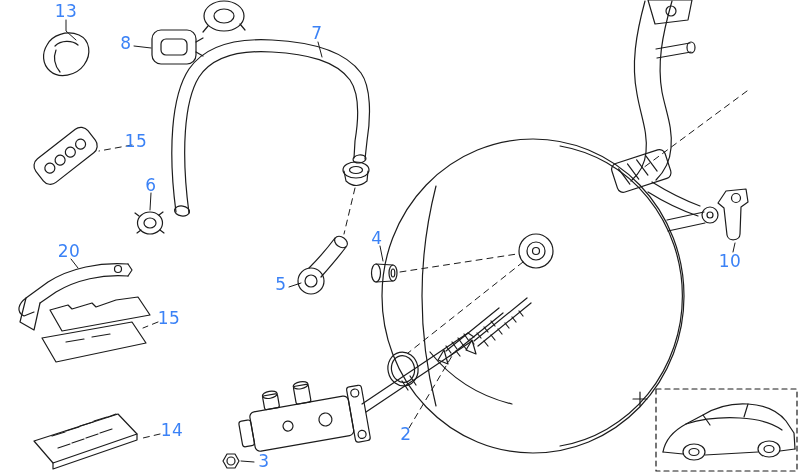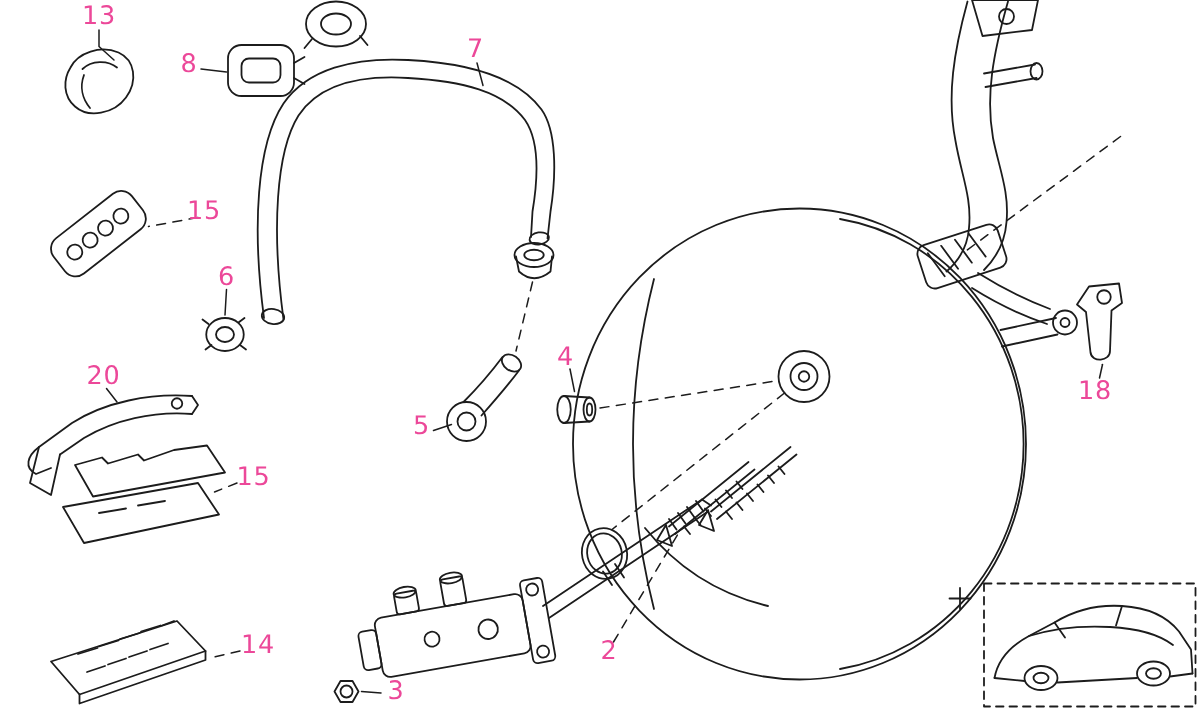--- a/index.html
+++ b/index.html
@@ -9,21 +9,21 @@
     background:#ffffff;
     overflow:hidden;
     font-family:"DejaVu Sans","Liberation Sans",sans-serif;
   }
   .stage svg{position:absolute;left:0;top:0;}
   .part-label{
     position:absolute;
     transform:translate(-50%,-50%);
     font-size:17px;
     font-weight:400;
-    color:#ec4899;
+    color:#3b82f6;
     letter-spacing:0.5px;
     white-space:nowrap;
     user-select:none;
   }
 </style>
 </head>
 <body>
 
 <div class="stage">
 
@@ -239,15 +239,15 @@
   <div class="part-label" style="left:317px;top:33px;">7</div>
   <div class="part-label" style="left:136px;top:141px;">15</div>
   <div class="part-label" style="left:151px;top:185px;">6</div>
   <div class="part-label" style="left:69px;top:251px;">20</div>
   <div class="part-label" style="left:169px;top:318px;">15</div>
   <div class="part-label" style="left:172px;top:430px;">14</div>
   <div class="part-label" style="left:281px;top:284px;">5</div>
   <div class="part-label" style="left:377px;top:238px;">4</div>
   <div class="part-label" style="left:406px;top:434px;">2</div>
   <div class="part-label" style="left:264px;top:461px;">3</div>
-  <div class="part-label" style="left:730px;top:261px;">18</div>
+  <div class="part-label" style="left:730px;top:261px;">10</div>
 
 </div>
 
 </body></html>

